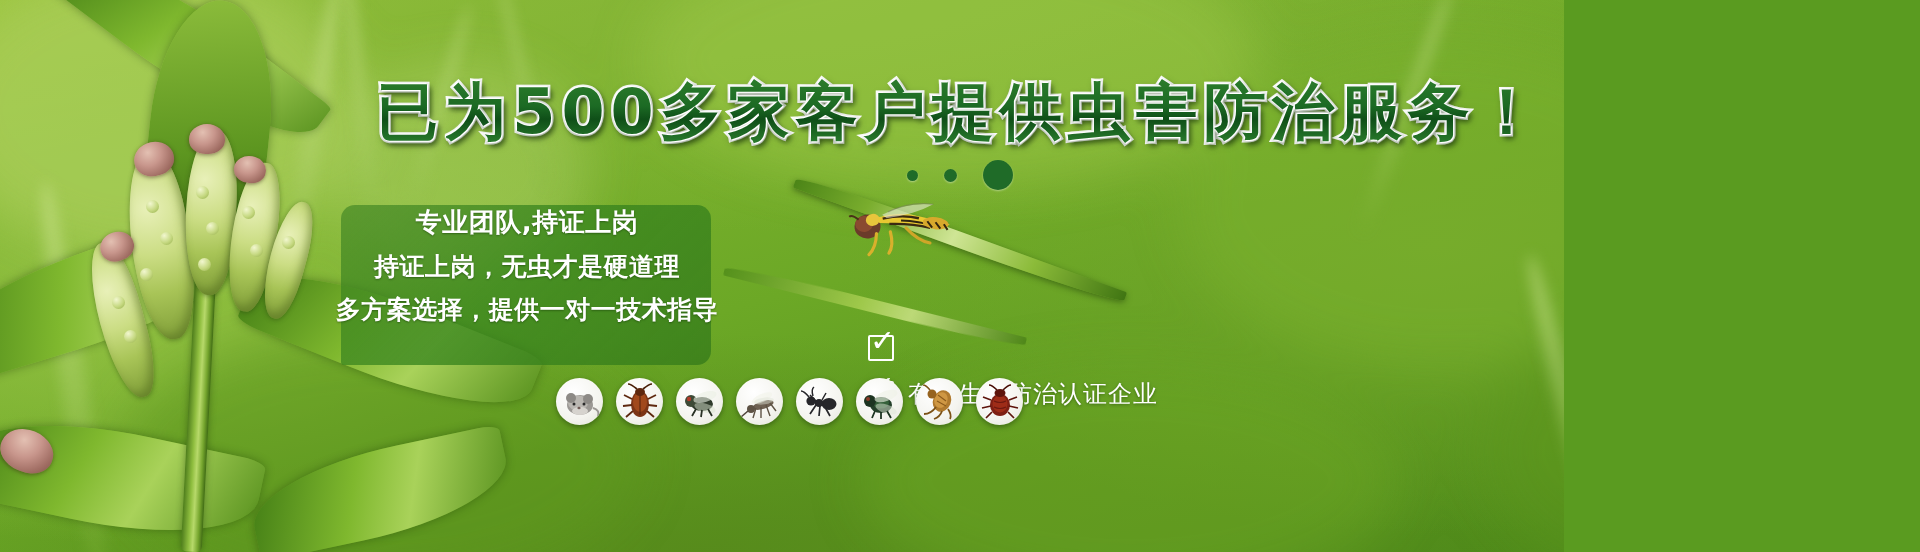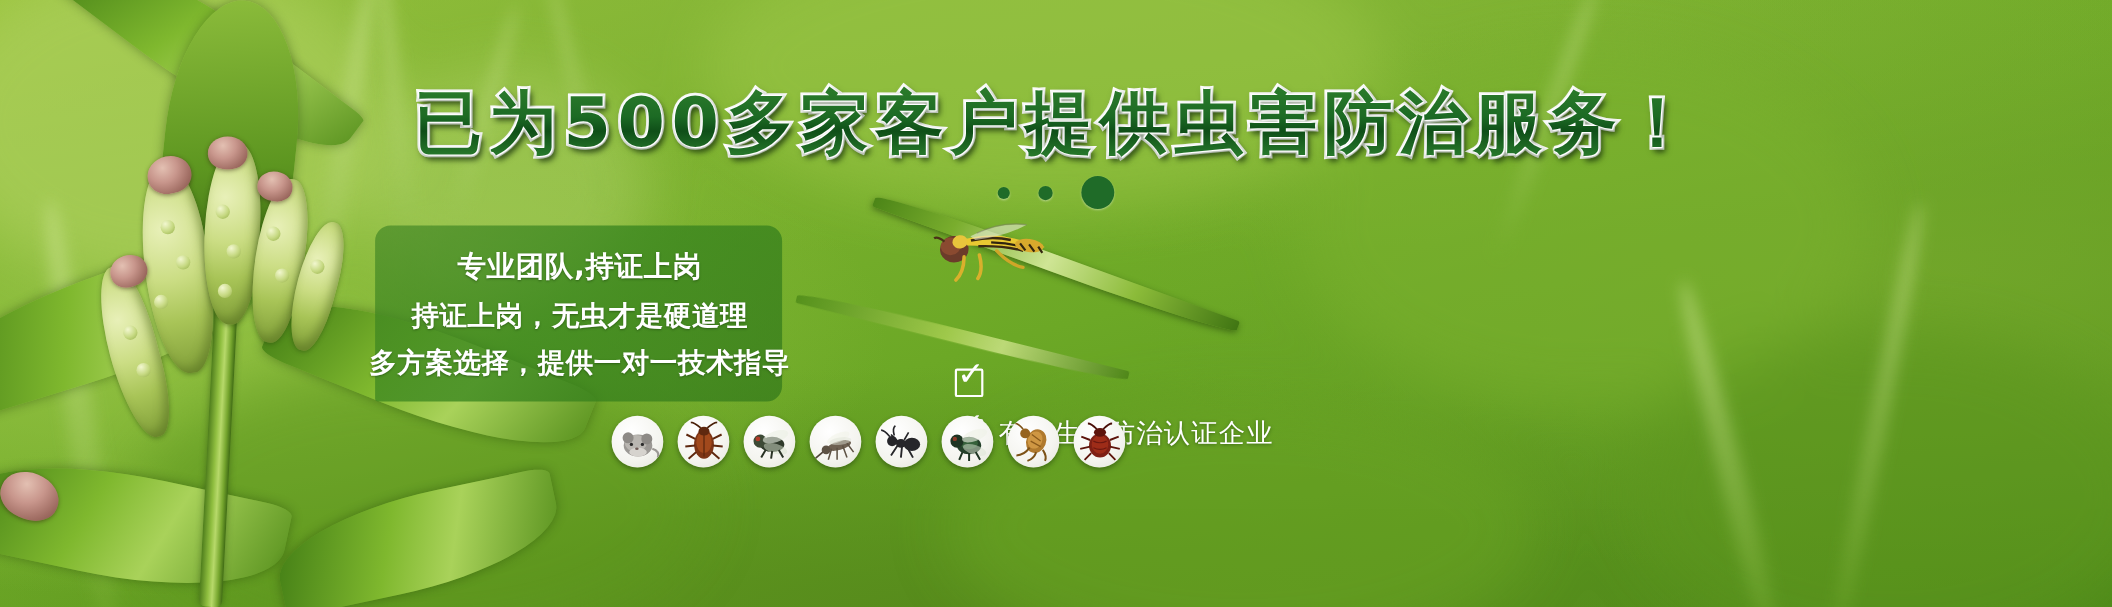--- a/index.html
+++ b/index.html
@@ -4,21 +4,21 @@
 <style>
   * { margin:0; padding:0; box-sizing:border-box; }
   html,body { width:1920px; height:552px; overflow:hidden; }
   body {
     font-family:"Liberation Sans", sans-serif;
     position:relative;
     background:#5a9b20;
   }
 
   
-  #banner { position:absolute; inset:0; width:1920px; height:552px; overflow:hidden; }
+  #banner { position:absolute; inset:0; width:1564px; height:552px; overflow:hidden; }
 
   .bg-base{
     position:absolute; inset:0;
     background:
       radial-gradient(ellipse 55% 70% at 8% 55%,  rgba(150,195,70,.85) 0%, rgba(150,195,70,0) 62%),
       radial-gradient(ellipse 60% 80% at 92% 45%, rgba(118,168,44,.75) 0%, rgba(118,168,44,0) 65%),
       radial-gradient(ellipse 90% 60% at 50% 0%,  rgba(133,181,55,.9)  0%, rgba(133,181,55,0) 70%),
       radial-gradient(ellipse 80% 55% at 45% 100%,rgba(86,137,27,.85)  0%, rgba(86,137,27,0) 72%),
       linear-gradient(165deg,#9ec63f 0%,#7cb22e 26%,#6ca826 52%,#5d9a20 74%,#4e8a1a 100%);
   }
@@ -114,21 +114,21 @@
   .dot.l{ width:30px; height:30px; }
 
   
   .panel{
     position:absolute; left:341px; top:205px; width:370px; height:160px;
     background:linear-gradient(135deg, rgba(60,130,34,.62) 0%, rgba(56,133,30,.78) 45%, rgba(50,120,26,.72) 100%);
     border-radius:14px 14px 14px 3px;
   }
   .panel-lines{
     position:absolute; left:341px; top:205px; width:372px; height:160px;
-    display:flex; flex-direction:column; justify-content:center; align-items:center; gap:10px;
+    display:flex; flex-direction:column; align-items:center; gap:10px;
   }
   .pl{
     font-family:"DejaVu Sans", sans-serif;
     color:#ffffff; font-weight:bold; white-space:nowrap;
     text-shadow:0 1px 2px rgba(15,45,5,.45);
   }
   .pl1{ font-size:26px; letter-spacing:.5px; }
   .pl2{ font-size:25px; letter-spacing:.5px; }
   .pl3{ font-size:25px; letter-spacing:.5px; }
 

